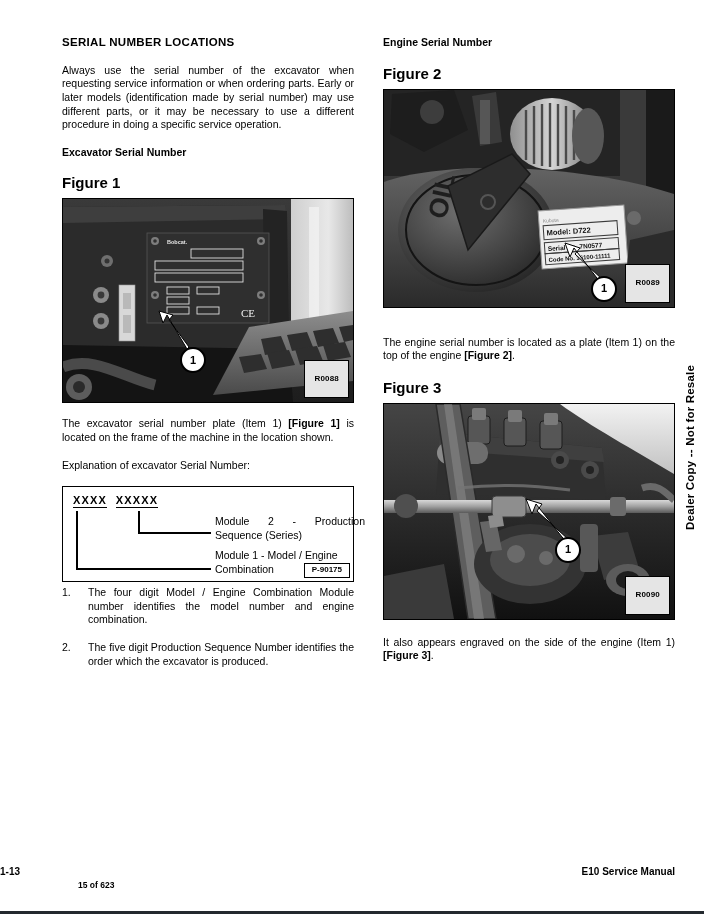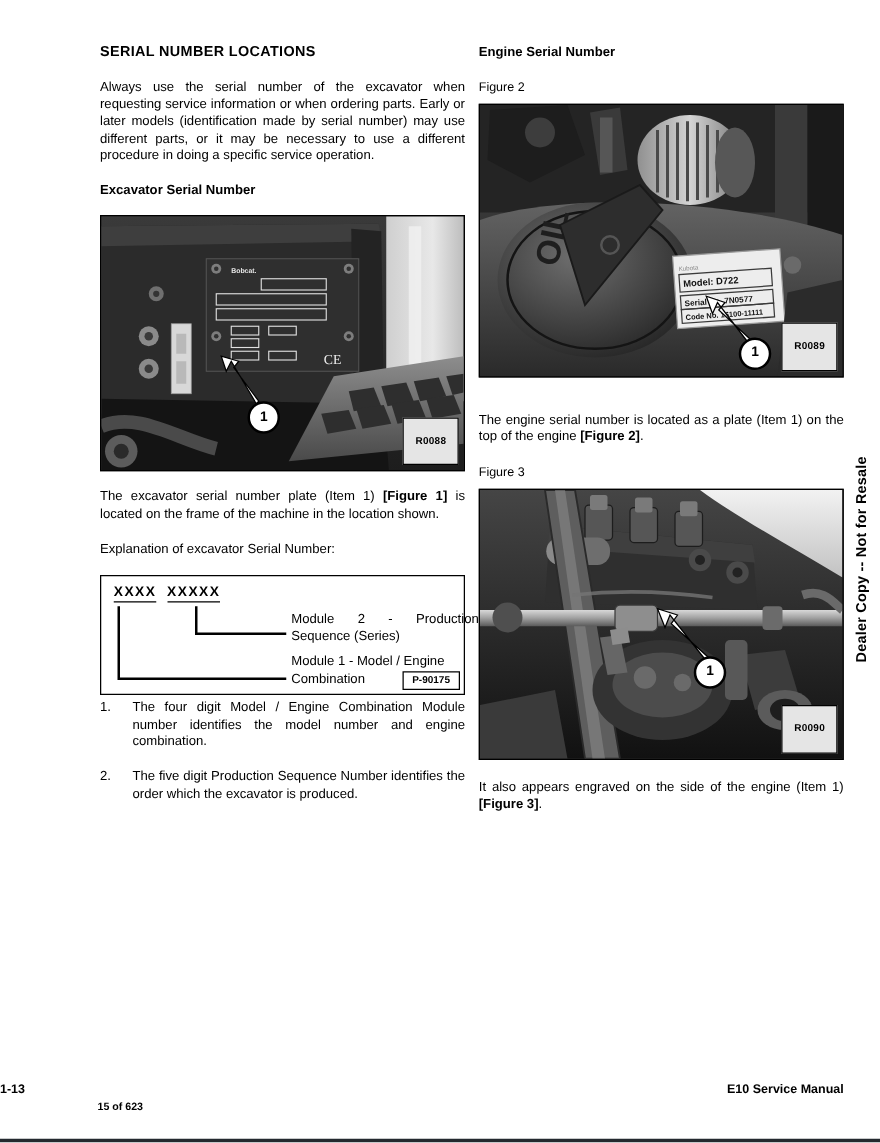--- a/index.html
+++ b/index.html
@@ -15,21 +15,21 @@
     color: #000000;
     overflow: hidden;
   }
   .page {
     position: absolute;
     inset: 0;
   }
   
   .col-left {
     position: absolute;
-    left: 80px;
+    left: 62px;
     top: 36px;
     width: 292px;
   }
   .col-right {
     position: absolute;
     left: 383px;
     top: 36px;
     width: 292px;
   }
   h2.section-title {
@@ -46,22 +46,22 @@
     line-height: 1.2;
   }
   p.body-text {
     font-size: 10.5px;
     line-height: 13.6px;
     text-align: justify;
     margin: 0 0 14px 0;
   }
   p.body-text.last { margin-bottom: 0; }
   .fig-label {
-    font-size: 10px;
-    font-weight: normal;
+    font-size: 15px;
+    font-weight: bold;
     margin: 16px 0 7px 0;
   }
   b { font-weight: bold; }
 
   
   .figure {
     position: relative;
     border: 1px solid #000;
     background: #2a2a2a;
     overflow: hidden;
@@ -220,20 +220,21 @@
 <div class="page">
 
   <div class="col-left">
 
     <h2 class="section-title">SERIAL NUMBER LOCATIONS</h2>
 
     <p class="body-text">Always use the serial number of the excavator when requesting service information or when ordering parts. Early or later models (identification made by serial number) may use different parts, or it may be necessary to use a different procedure in doing a specific service operation.</p>
 
     <h3 class="sub-title">Excavator Serial Number</h3>
 
+    <div class="fig-label">Figure 1</div>
 
     <div class="figure" style="width:290px;height:203px;">
       <svg class="fig-svg" width="290" height="203" viewBox="0 0 290 203">
         <defs>
           <linearGradient id="f1bg" x1="0" y1="0" x2="0" y2="1">
             <stop offset="0%" stop-color="#3a3a3a"></stop>
             <stop offset="100%" stop-color="#1d1d1d"></stop>
           </linearGradient>
           <linearGradient id="f1wall" x1="0" y1="0" x2="1" y2="0">
             <stop offset="0%" stop-color="#cfcfcf"></stop>

